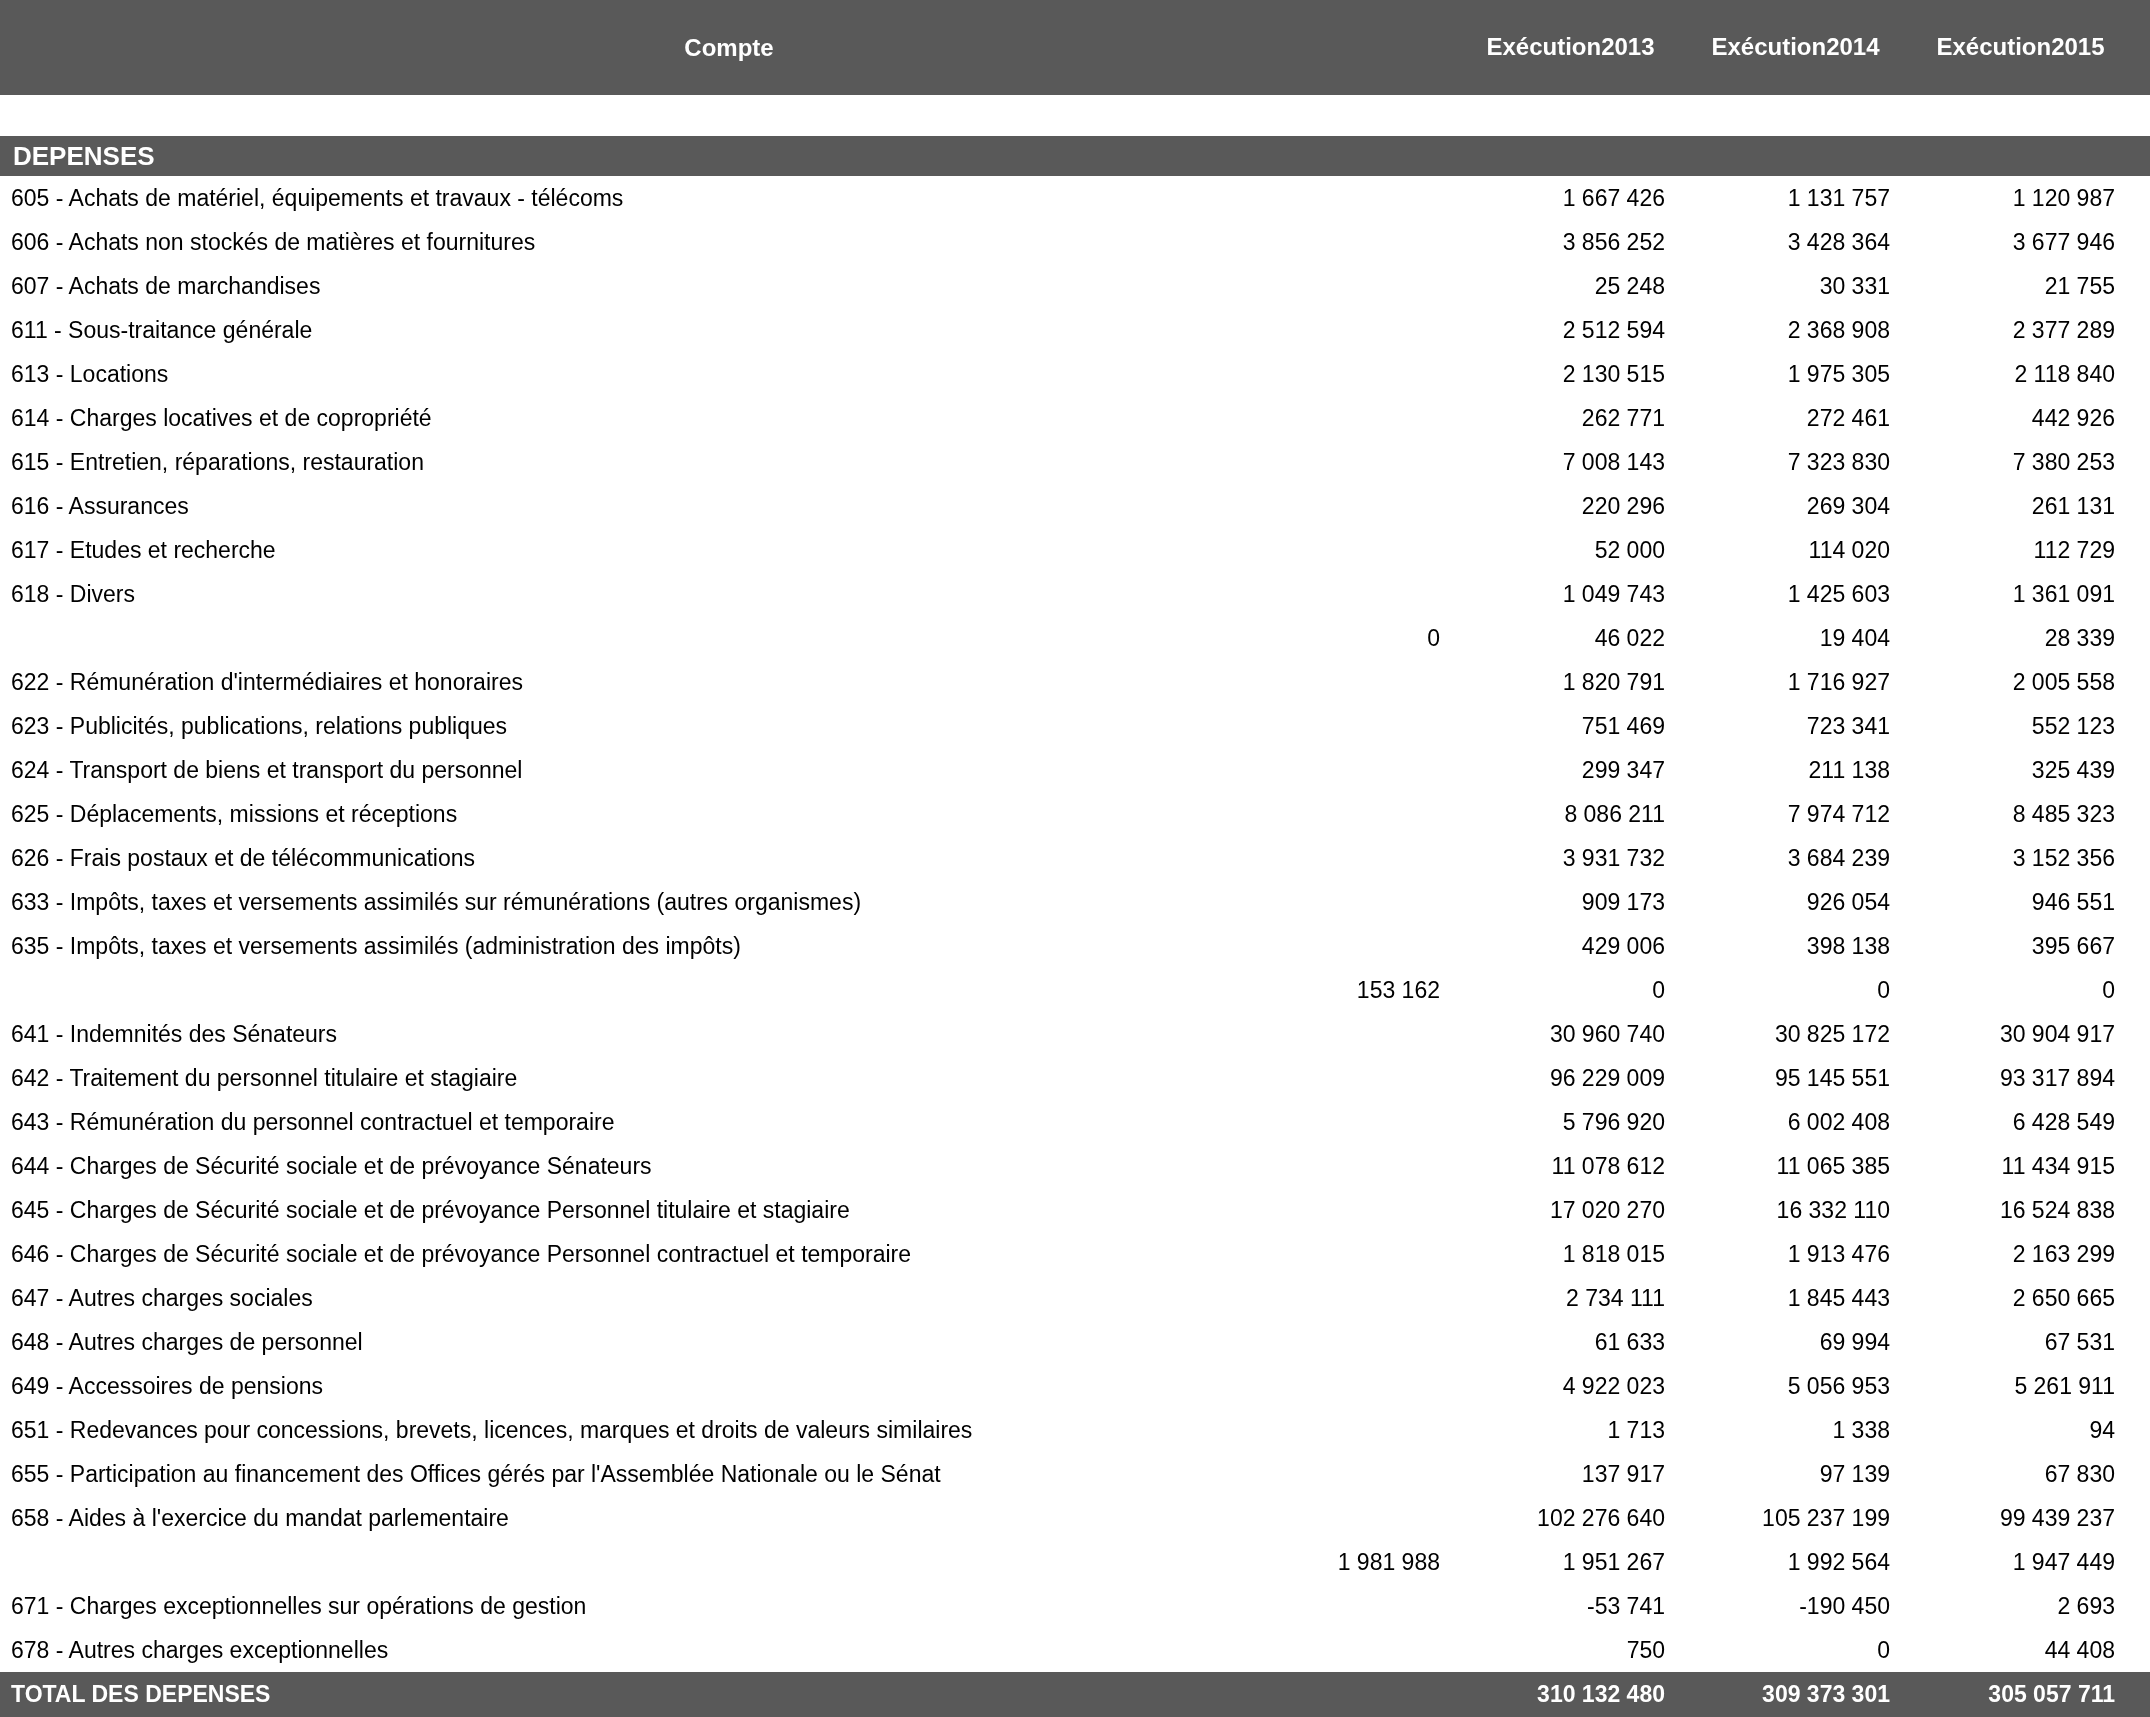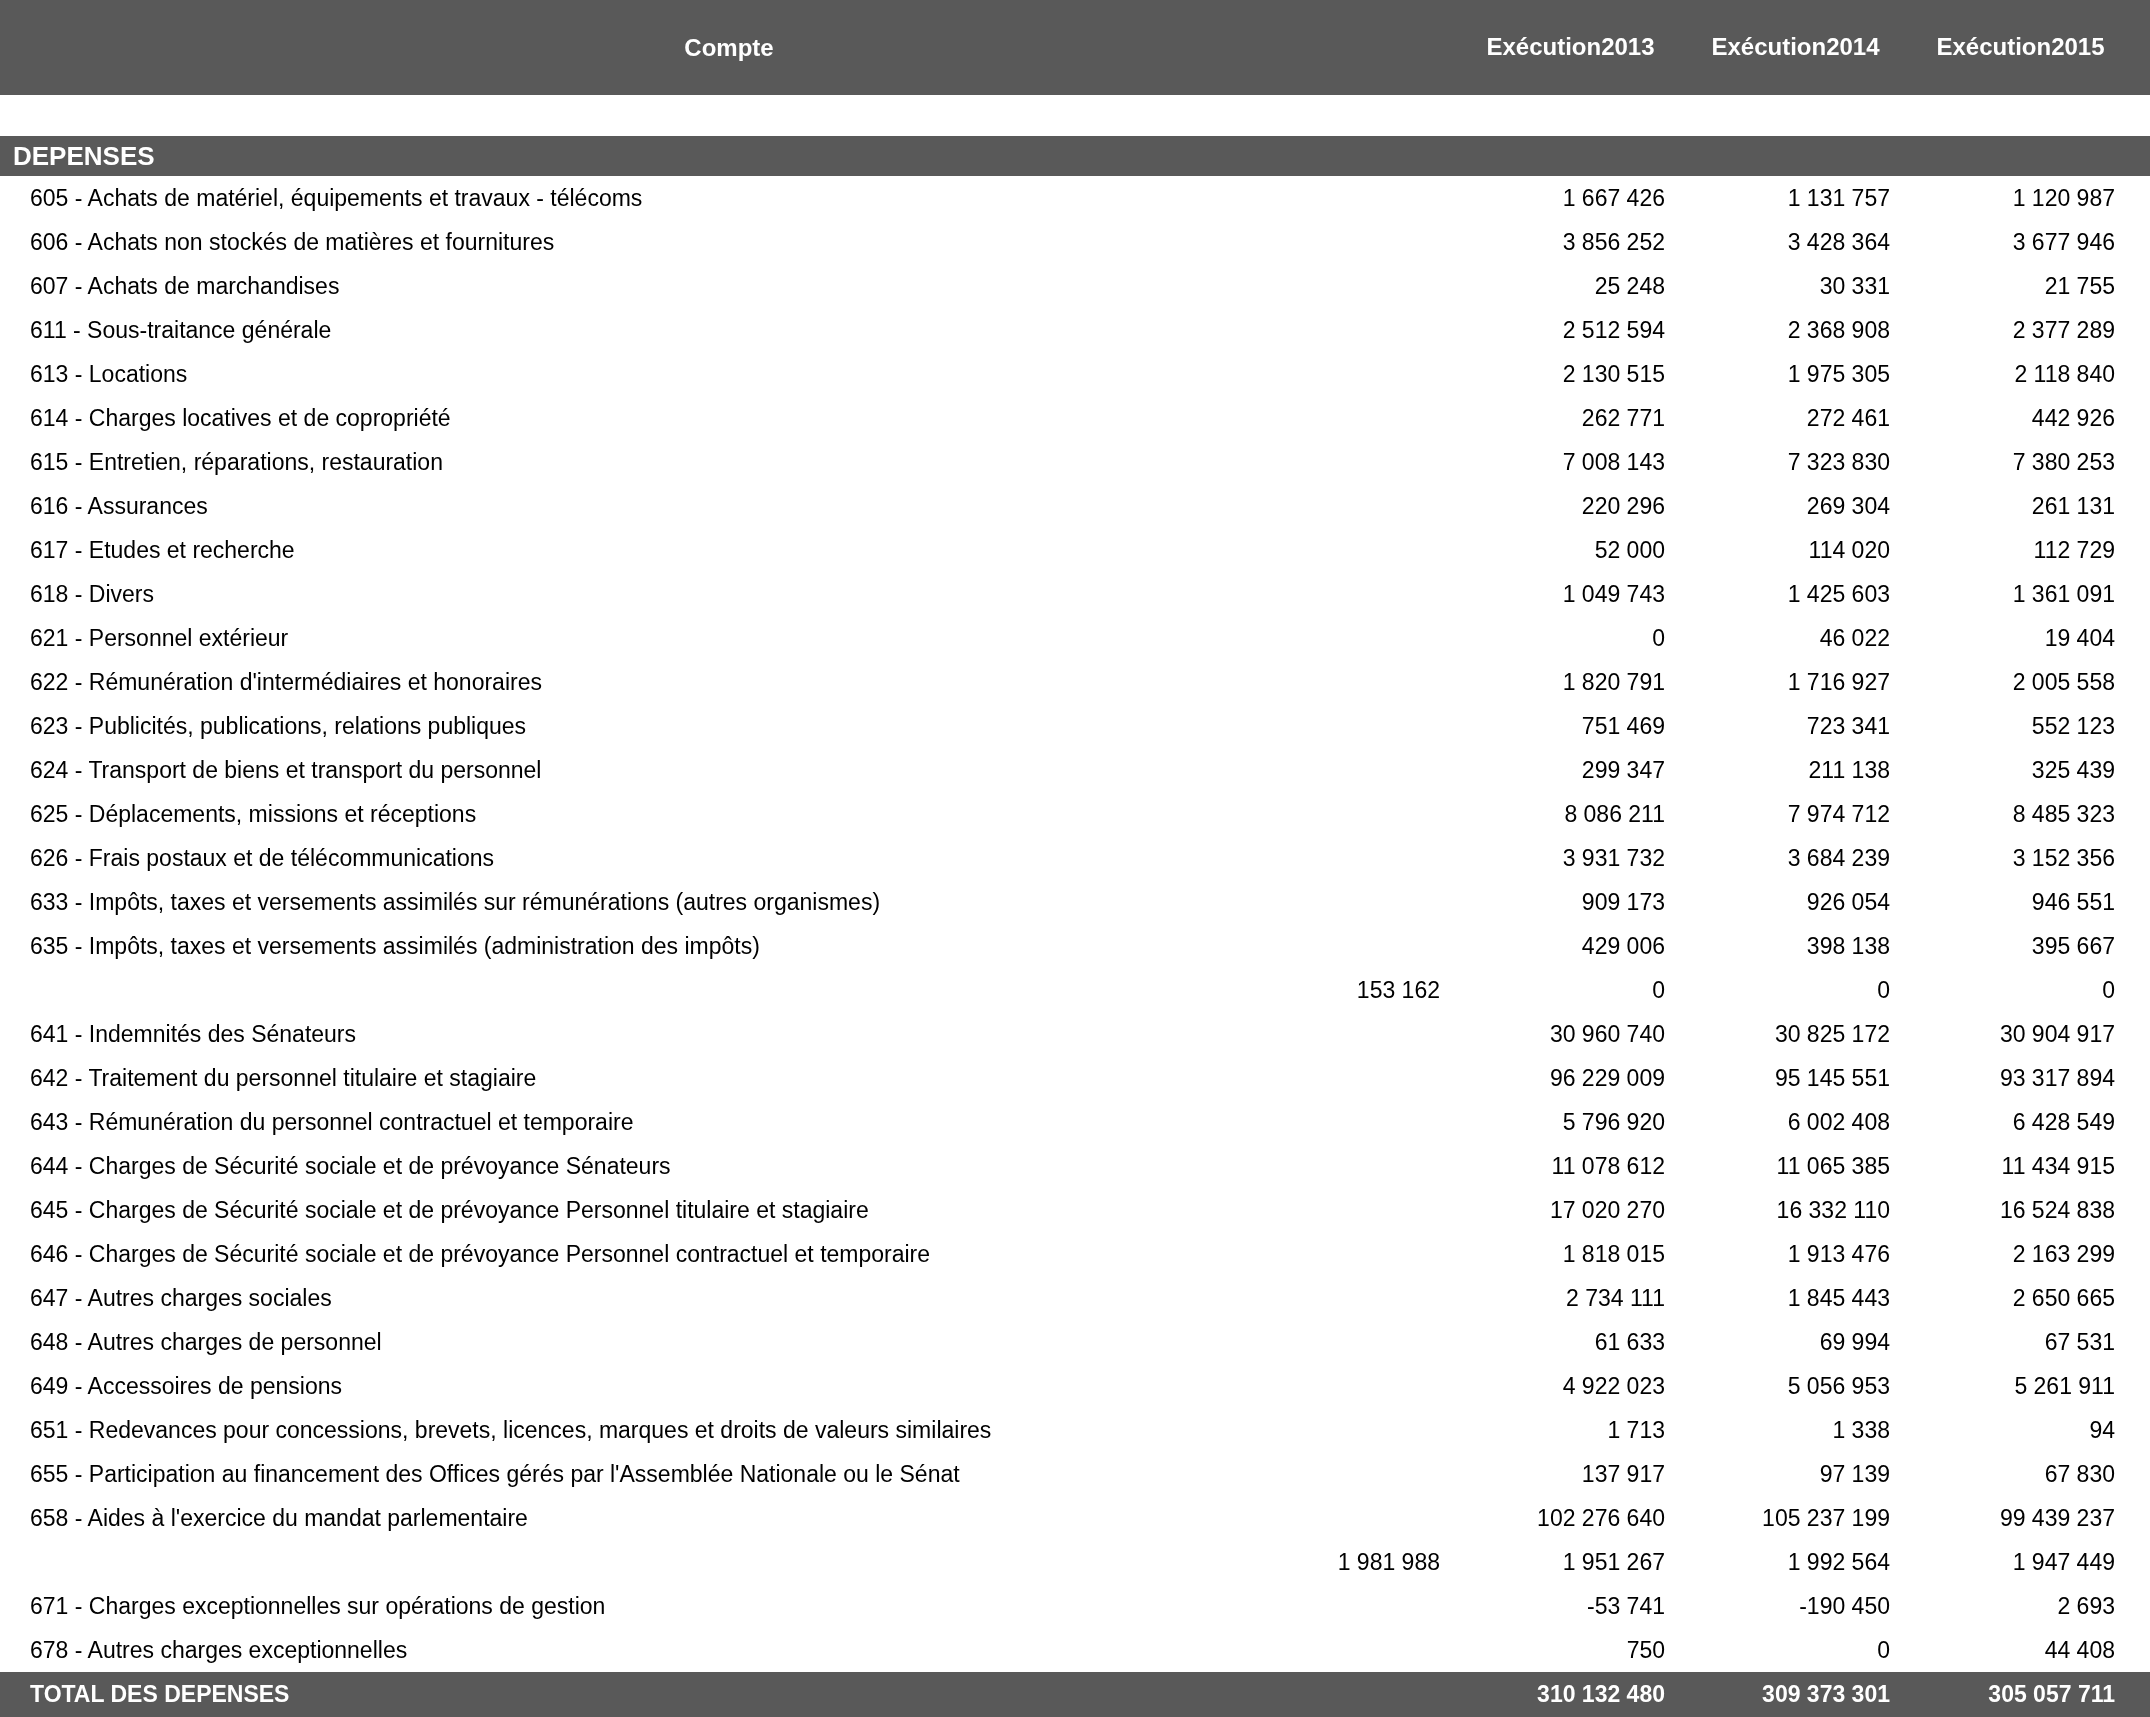--- a/index.html
+++ b/index.html
@@ -63,21 +63,21 @@
     align-items: center;
     padding-left: 13px;
   }
   
   .body-row {
     height: 44px;
     font-size: 23px;
     background: var(--page-bg);
   }
   .cell-label {
-    padding-left: 30px;
+    padding-left: 11px;
     white-space: nowrap;
     overflow: hidden;
   }
   .cell-num {
     text-align: right;
     padding-right: 18px;
     white-space: nowrap;
     font-variant-numeric: tabular-nums;
   }
   
@@ -186,21 +186,20 @@
         <div class="cell-num">230 131</div>
       </div>
       <div class="grid-row body-row">
         <div class="cell-label">618 - Divers</div>
         <div class="cell-num">1 049 743</div>
         <div class="cell-num">1 425 603</div>
         <div class="cell-num">1 361 091</div>
         <div class="cell-num">1 448 305</div>
       </div>
       <div class="grid-row body-row">
-        <div class="cell-label">621 - Personnel extérieur</div>
         <div class="cell-num">0</div>
         <div class="cell-num">46 022</div>
         <div class="cell-num">19 404</div>
         <div class="cell-num">28 339</div>
       </div>
       <div class="grid-row body-row">
         <div class="cell-label">622 - Rémunération d'intermédiaires et honoraires</div>
         <div class="cell-num">1 820 791</div>
         <div class="cell-num">1 716 927</div>
         <div class="cell-num">2 005 558</div>

